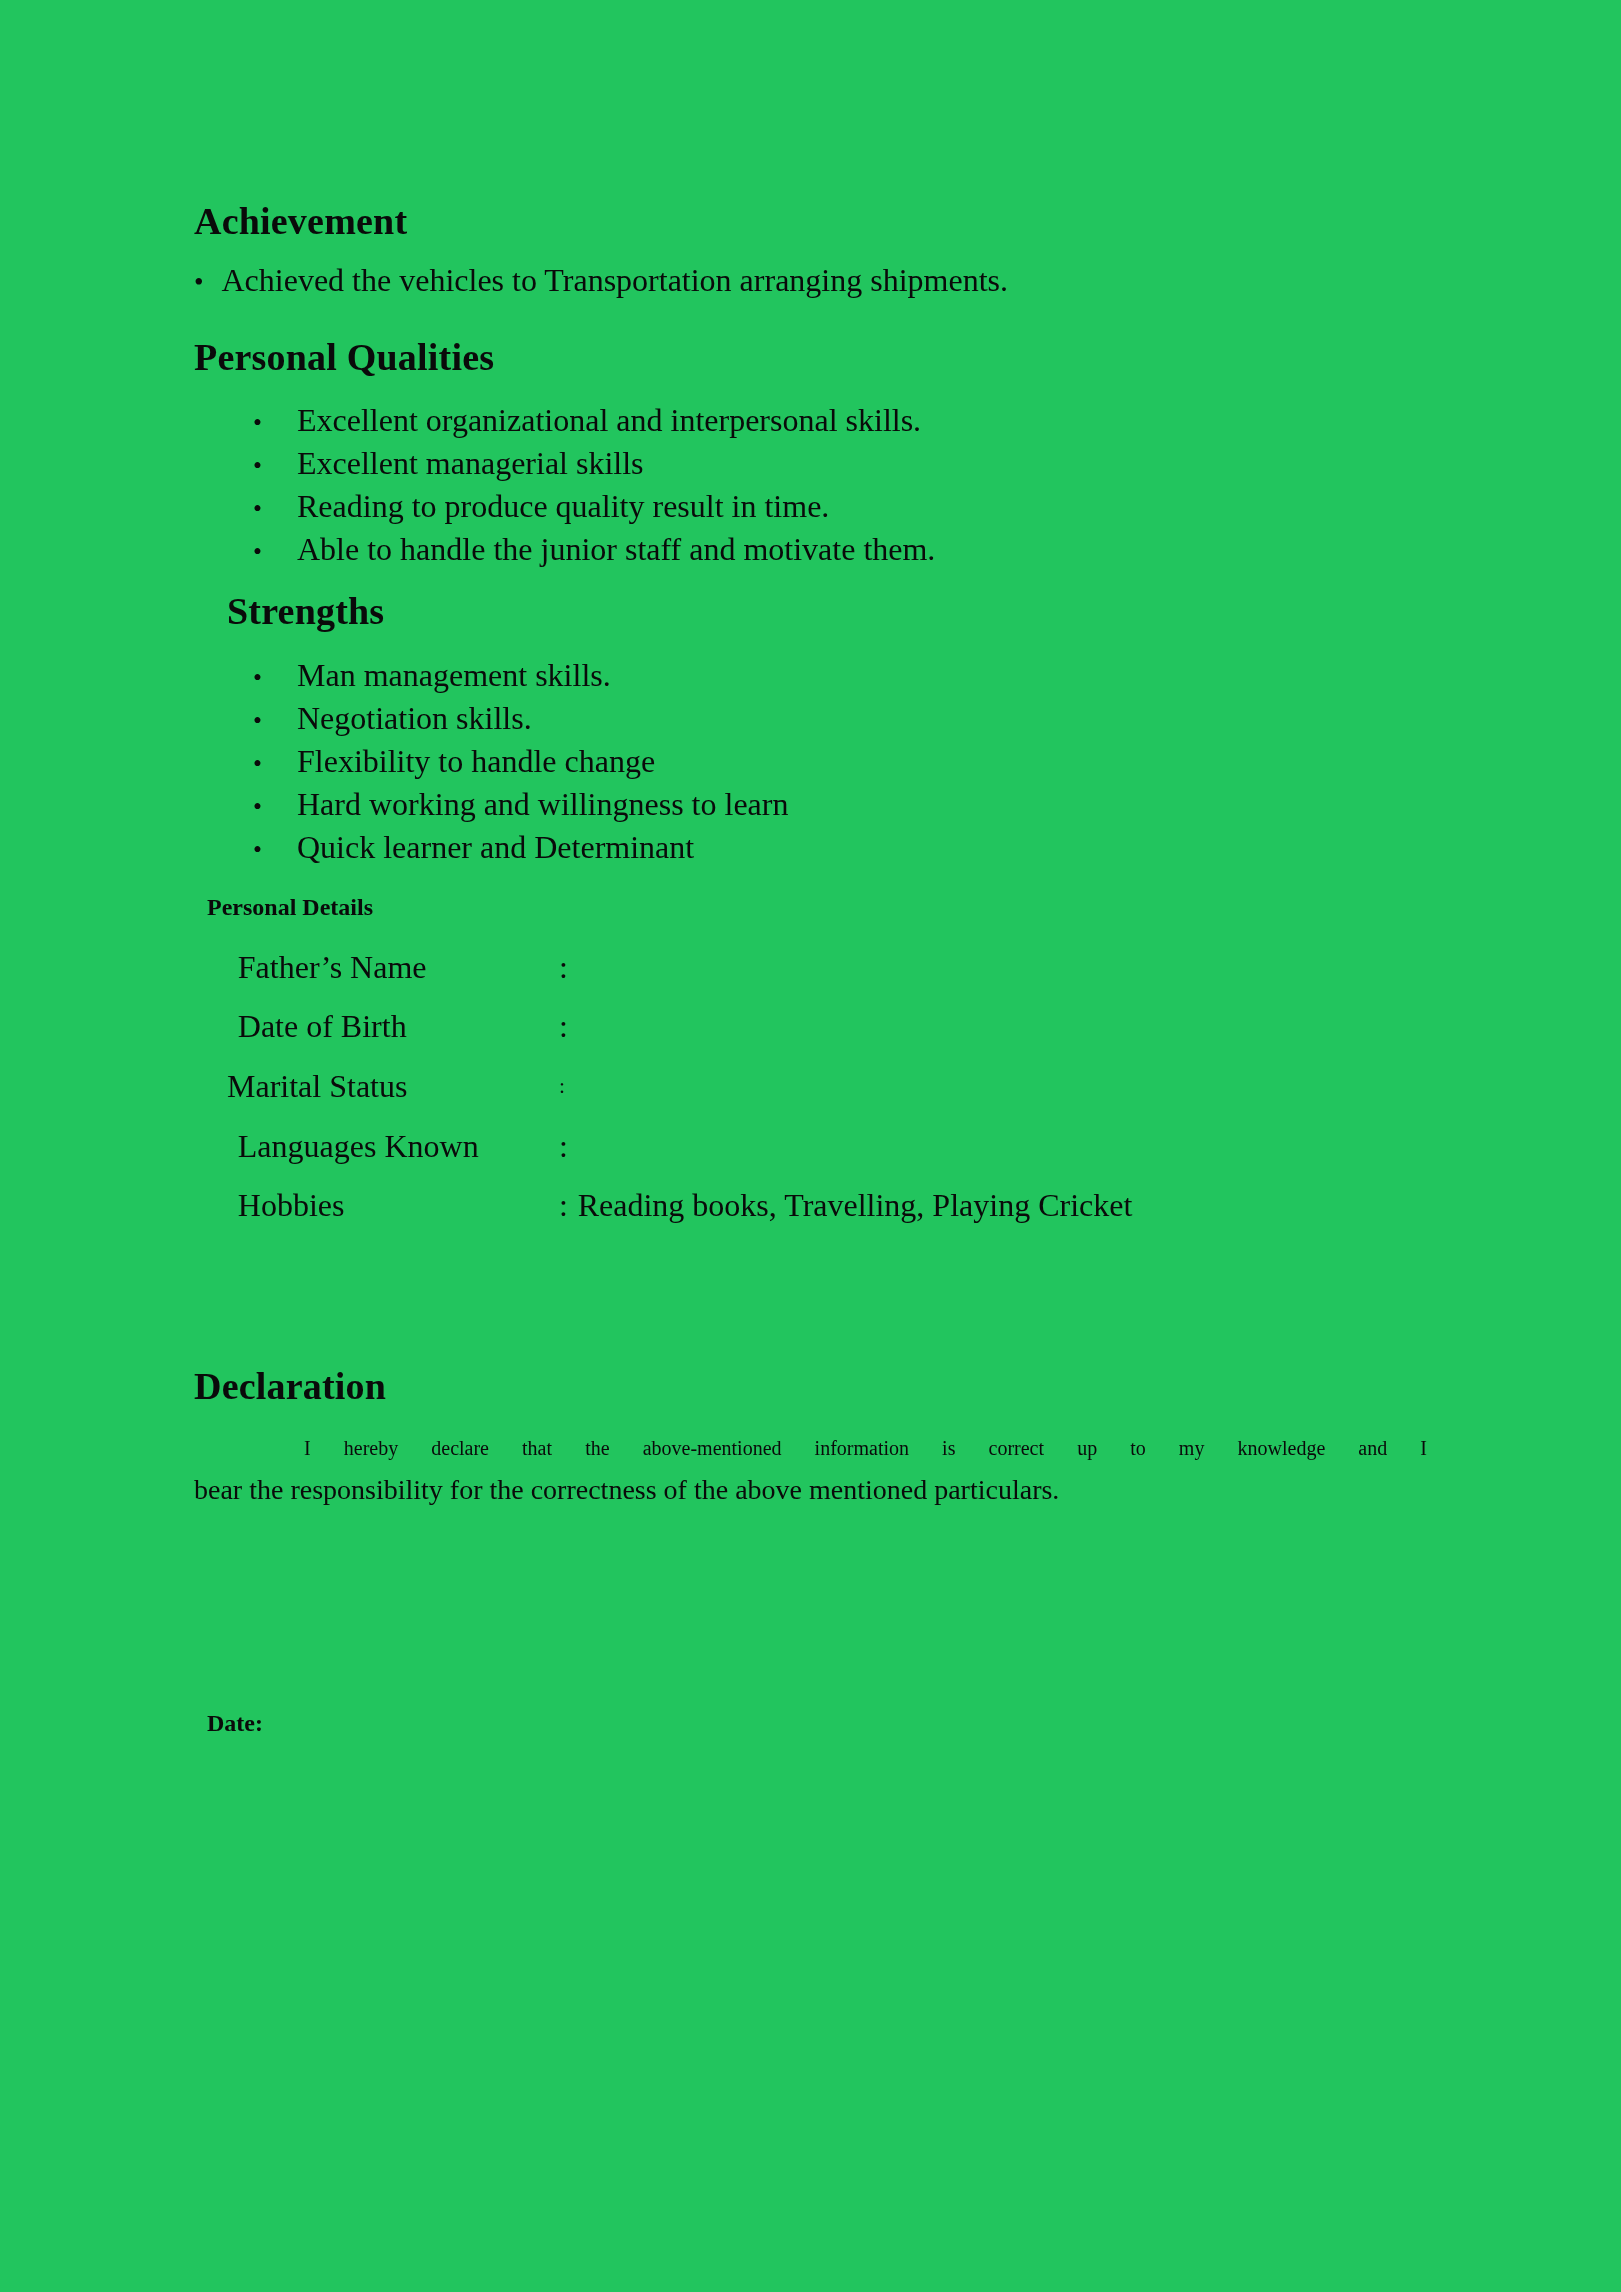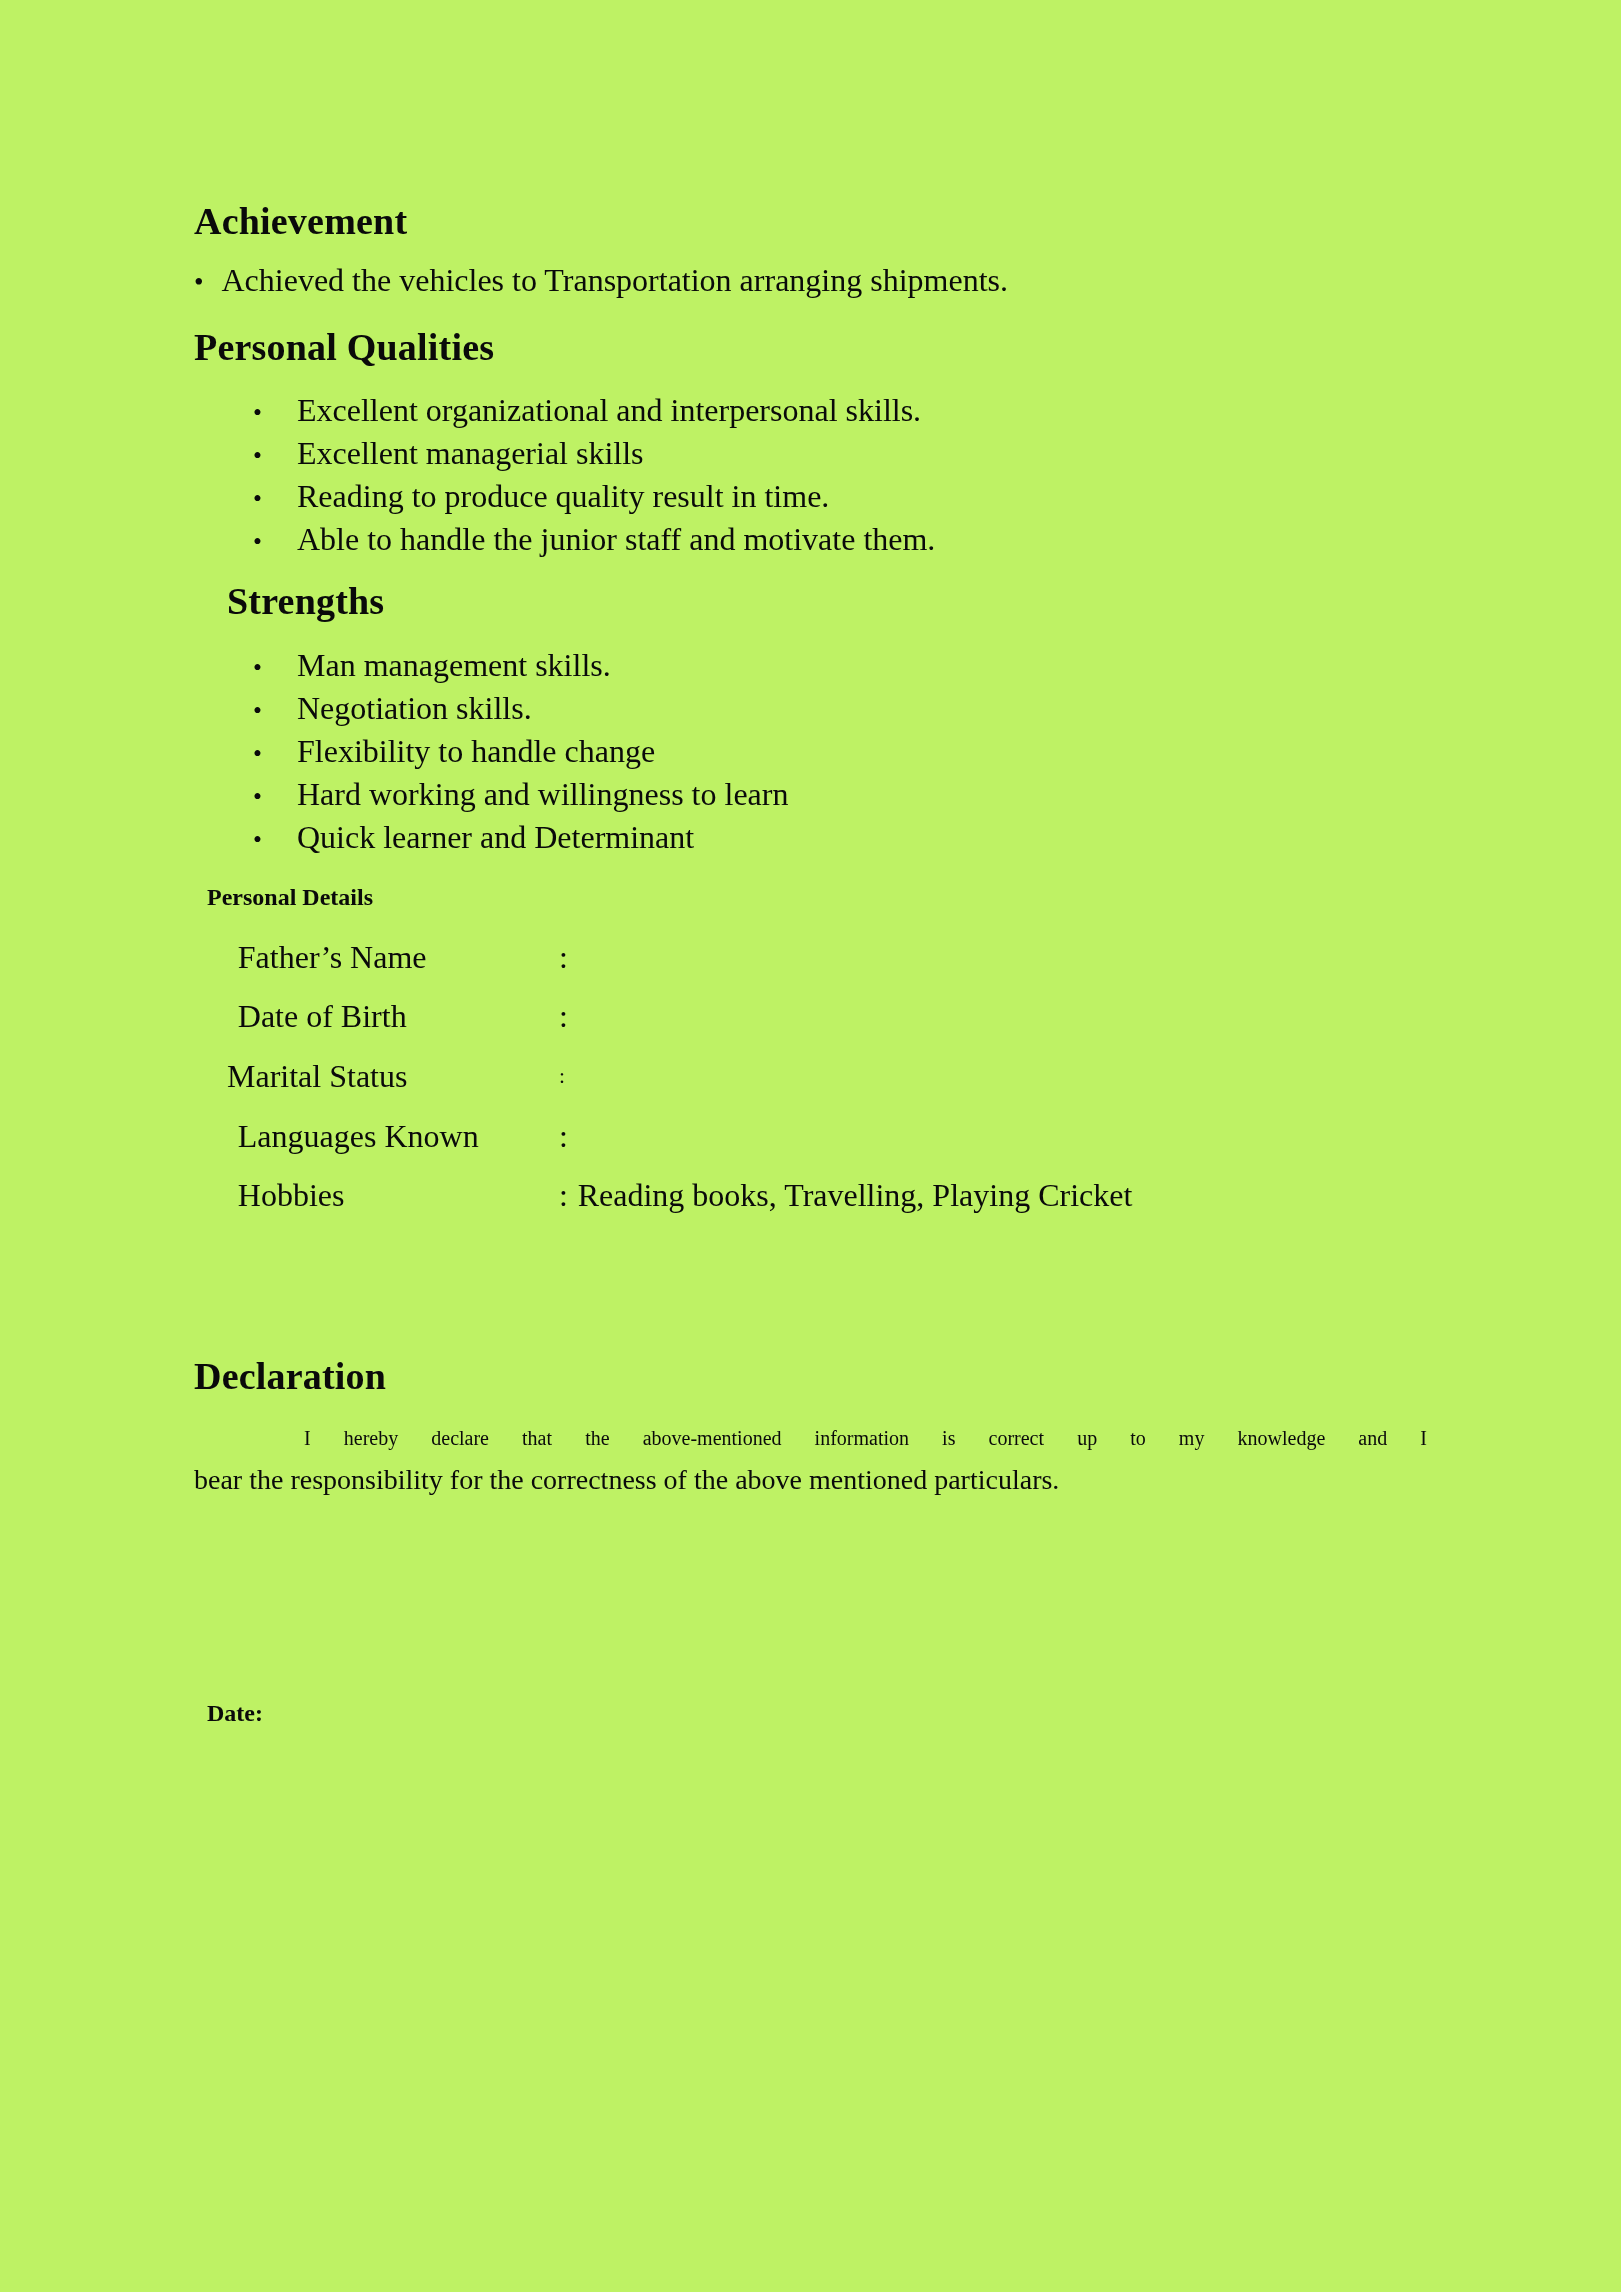--- a/index.html
+++ b/index.html
@@ -1,21 +1,21 @@
 <!DOCTYPE html>
 <html><head>
 <meta charset="utf-8">
 <style>
   html, body { margin: 0; padding: 0; background: #e8e8e8; }
   .page {
     position: relative;
     width: 1621px;
     height: 2293px;
     margin: 0 auto;
-    background: #bef264;
+    background: #22c55e;
     color: #0a0a0a;
     font-family: "Liberation Serif", "DejaVu Serif", serif;
     overflow: hidden;
   }
   .content {
     position: absolute;
     left: 194px;
     top: 0;
     width: 1233px;
     padding-top: 199px;
@@ -37,21 +37,21 @@
   .ach-line {
     margin-top: 16.7px;
     font-size: 32px;
     line-height: 39px;
     display: flex;
     align-items: baseline;
   }
   .ach-bullet { width: 15.7px; font-size: 27.4px; }
   .ach-text { margin-left: 11.8px; }
 
-  h2.mt-pq { margin-top: 23px; }
+  h2.mt-pq { margin-top: 33px; }
   h2.mt-str { margin-top: 16.7px; margin-left: 33px; }
 
   ul.blist {
     list-style: none;
     margin: 20.6px 0 0 0;
     padding: 0;
   }
   ul.blist li {
     display: flex;
     align-items: baseline;

